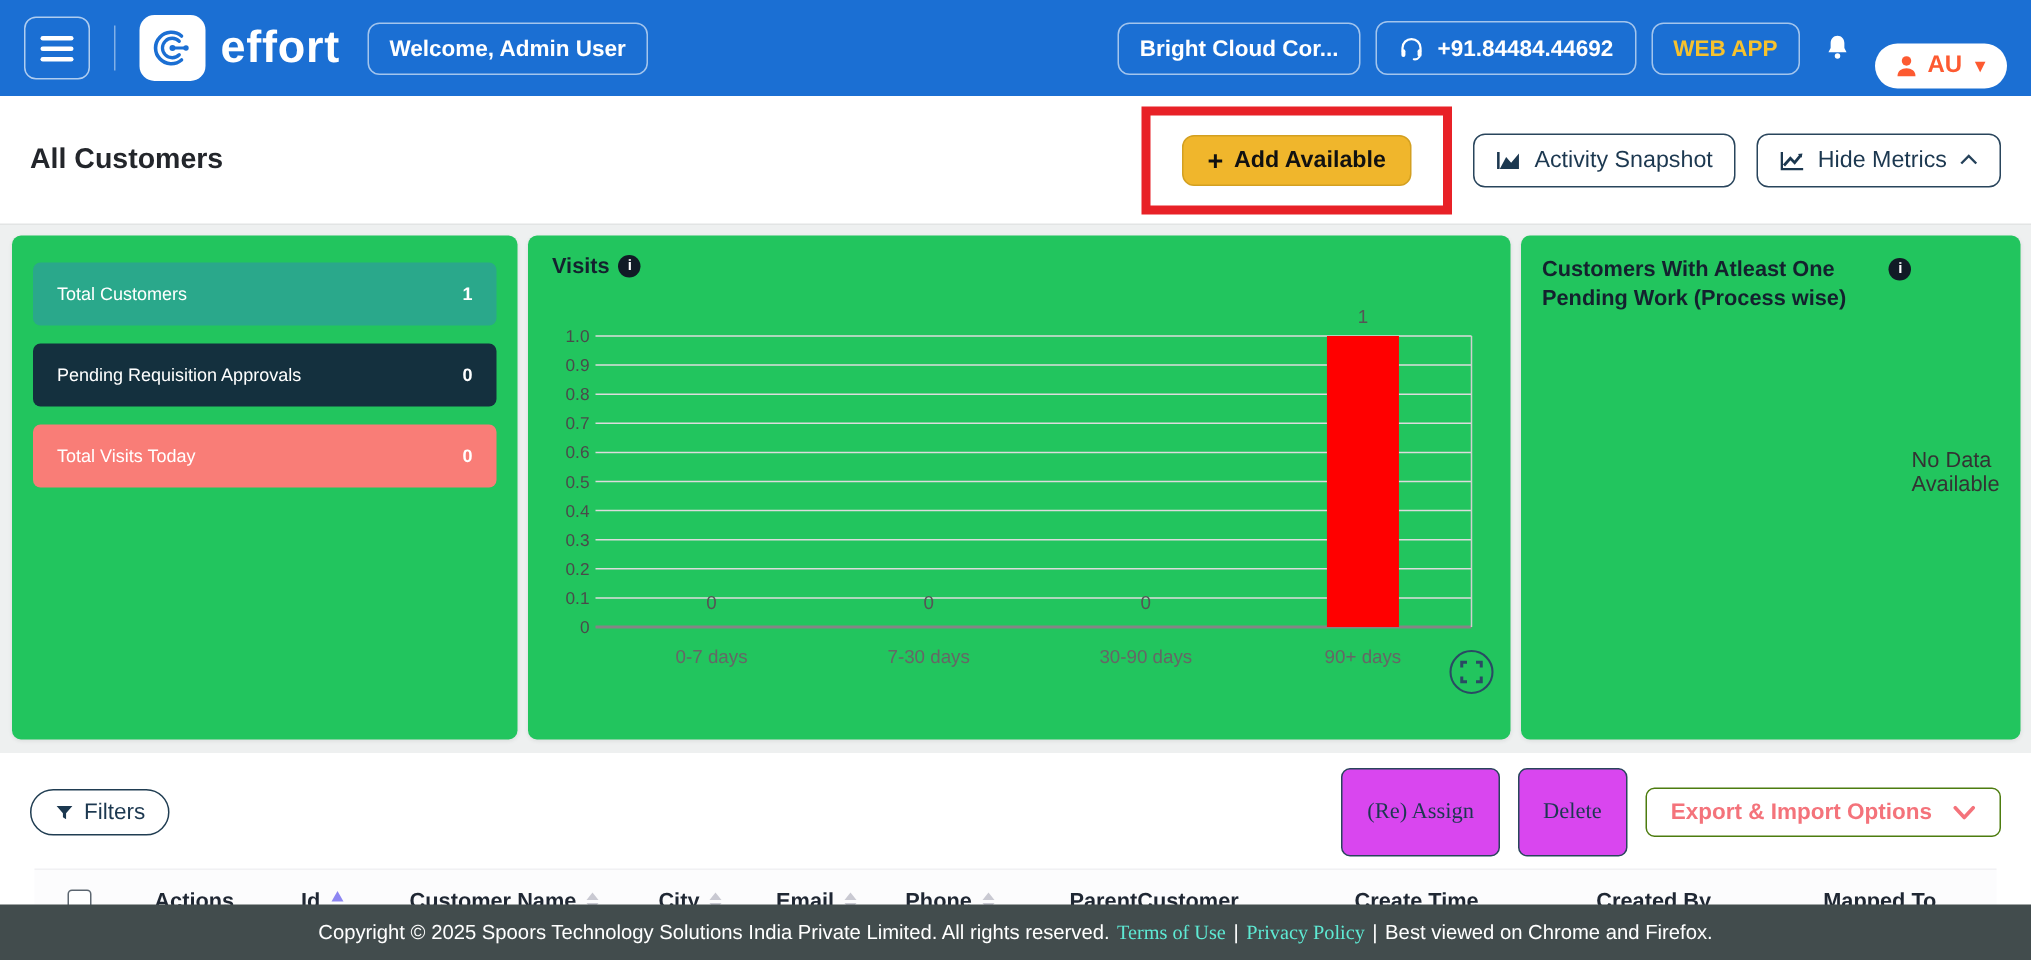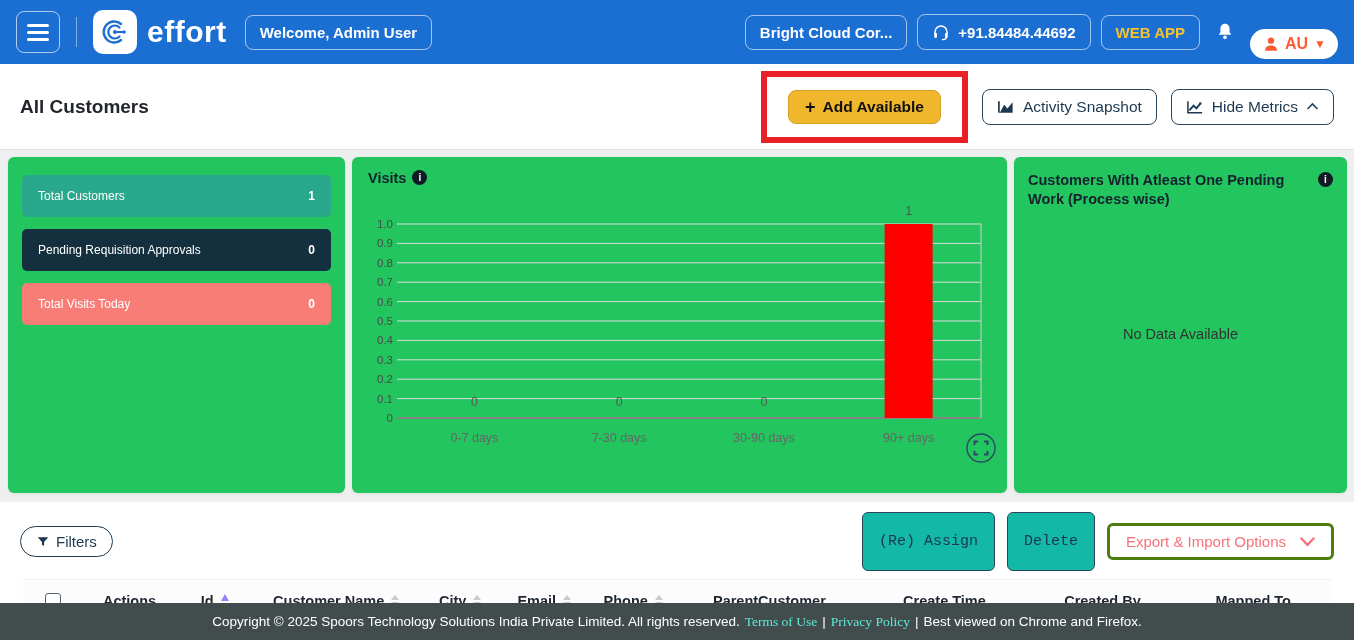--- a/index.html
+++ b/index.html
@@ -35,30 +35,30 @@
   
   .metrics { position:absolute; top:150px; left:0; right:0; height:352px; display:flex; gap:7px; padding:7px 7px 0 8px; }
   .card { background:#22c55e; border-radius:6px; box-shadow:0 1px 3px rgba(0,0,0,.08); height:336px; }
   .stats-card { width:337px; padding:18px 14px; }
   .stat-bar { height:42px; border-radius:5px; display:flex; align-items:center; justify-content:space-between; padding:0 16px; margin-bottom:12px; color:#fff; font-size:12px; font-weight:500; }
   .stat-bar .stat-value { font-weight:700; }
   .chart-card { width:655px; padding:12px 16px; position:relative; }
   .card-title { font-size:14.5px; font-weight:700; color:#14212e; display:flex; align-items:flex-start; gap:6px; line-height:1.3; }
   .info-icon { display:inline-flex; width:15px; height:15px; min-width:15px; border-radius:50%; background:#111b26; color:#fff; font-size:10px; font-weight:700; align-items:center; justify-content:center; font-style:normal; margin-top:1px; }
   .fullscreen-btn { position:absolute; right:10px; bottom:26px; background:transparent; border:none; cursor:pointer; padding:0; }
-  .pending-card { width:333px; padding:14px 14px; display:flex; flex-direction:column; }
+  .pending-card { width:333px; padding:14px 14px; display:flex; flex-direction:row; }
   .no-data { flex:1; display:flex; align-items:center; justify-content:center; font-size:14.5px; color:#333; padding-bottom:20px; }
 
   
   .table-section { position:absolute; top:502px; left:0; right:0; bottom:0; background:#fff; }
   .actions-row { display:flex; align-items:center; padding:10px 20px 0 20px; }
   .filters-btn { border:1.5px solid #203d52; background:#fff; border-radius:20px; padding:6px 15px; font-size:15px; font-weight:500; color:#1c3850; font-family:inherit; display:flex; align-items:center; gap:6px; cursor:pointer; }
   .row-right { margin-left:auto; display:flex; align-items:center; gap:12px; }
-  .btn-plain { background:#14b8a6; border:1px solid #29455c; border-radius:6px; padding:20px 16px; font-size:15px; font-weight:500; color:#1c3850; font-family:Liberation Mono, monospace; cursor:pointer; white-space:nowrap; }
-  .btn-export { background:#fff; border:3px solid #4d7c0f; border-radius:6px; padding:7px 16px; font-size:15px; font-weight:400; color:#f4737b; font-family:inherit; display:flex; align-items:center; gap:14px; cursor:pointer; white-space:nowrap; }
+  .btn-plain { background:#d946ef; border:1px solid #29455c; border-radius:6px; padding:20px 16px; font-size:15px; font-weight:500; color:#1c3850; font-family:Liberation Serif, serif; cursor:pointer; white-space:nowrap; }
+  .btn-export { background:#fff; border:1px solid #4d7c0f; border-radius:6px; padding:7px 16px; font-size:15px; font-weight:700; color:#f4737b; font-family:inherit; display:flex; align-items:center; gap:14px; cursor:pointer; white-space:nowrap; }
   .table-header { margin:8px 23px 0 23px; background:#fcfcfd; border-top:1px solid #f1f1f3; display:flex; align-items:center; padding:13px 0; }
   .th { display:flex; align-items:center; justify-content:center; font-size:14.5px; font-weight:700; color:#1f2733; white-space:nowrap; }
   .th-check { width:62px; }
   .checkbox { width:16px; height:16px; border:1.5px solid #5c6670; border-radius:3px; background:#fff; display:inline-block; cursor:pointer; }
   .sort-asc { width:0; height:0; border-left:4.5px solid transparent; border-right:4.5px solid transparent; border-bottom:7px solid #8d86f2; margin-left:7px; transform:translateY(-4px); }
   .sort-both { display:inline-flex; flex-direction:column; gap:2px; margin-left:7px; }
   .sort-both i { width:0; height:0; border-left:4px solid transparent; border-right:4px solid transparent; display:block; }
   .sort-both .up { border-bottom:5px solid #c9c9d2; }
   .sort-both .down { border-top:5px solid #c9c9d2; }
 

